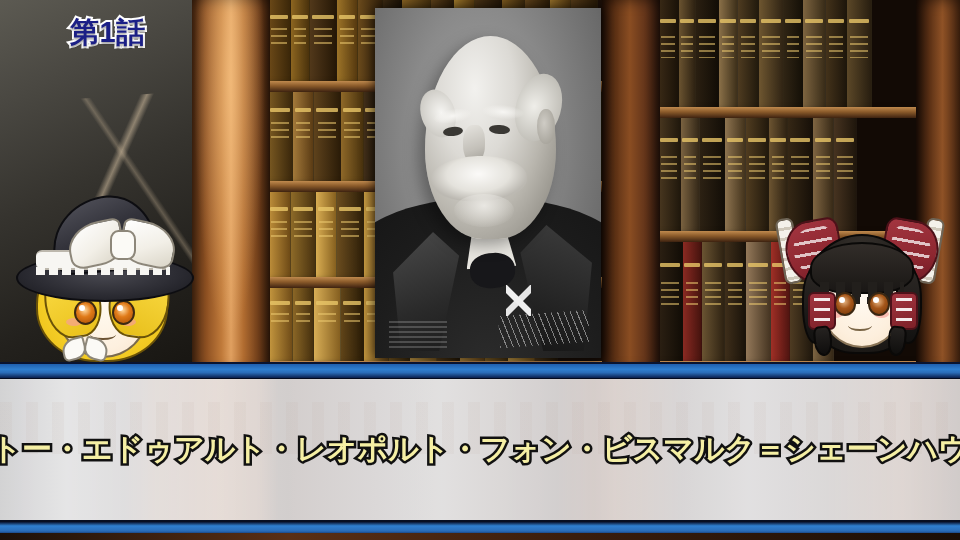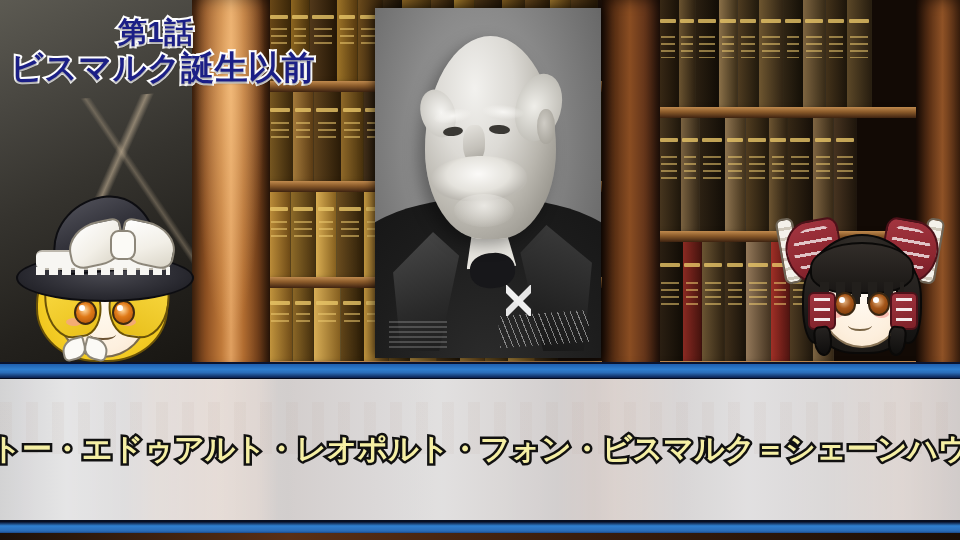--- a/index.html
+++ b/index.html
@@ -186,21 +186,21 @@
   .title-block{
     position:absolute;left:10px;top:18px;
     line-height:1.02;
     font-weight:700;
     color:#1b1f86;
     letter-spacing:.5px;
     -webkit-text-stroke:4px #ffffff;
     paint-order:stroke fill;
     text-shadow:0 2px 2px rgba(0,0,0,.35);
   }
-  .title-l1{font-size:29px;margin-left:108px;}
+  .title-l1{font-size:29px;margin-left:60px;}
   .title-l2{font-size:33px;margin-top:3px;}
 
   
   .yk{position:absolute;}
 
   
   .marisa{left:18px;top:196px;width:168px;height:170px;}
   .mr-hair{
     position:absolute;left:18px;top:50px;width:128px;height:112px;
     background:radial-gradient(ellipse at 50% 28%,#ffe14d 0%,#fbd52f 48%,#e8bd15 100%);
@@ -599,21 +599,20 @@
       <div class="ph-nose"></div>
       <div class="ph-mous"></div>
       <div class="ph-chin"></div>
     </div>
     <div class="ph-stamp"></div>
     <div class="ph-sig"></div>
   </div>
 
   <div class="title-block">
     <div class="title-l1">第1話</div>
-    <div class="title-l2">ビスマルク誕生以前</div>
   </div>
 
   <div class="yk marisa">
     <div class="mr-hair"></div>
     <div class="mr-face"></div>
     <div class="mr-fringeL"></div>
     <div class="mr-fringeR"></div>
     <div class="mr-blushL"></div>
     <div class="mr-blushR"></div>
     <div class="mr-eyeL"></div>

